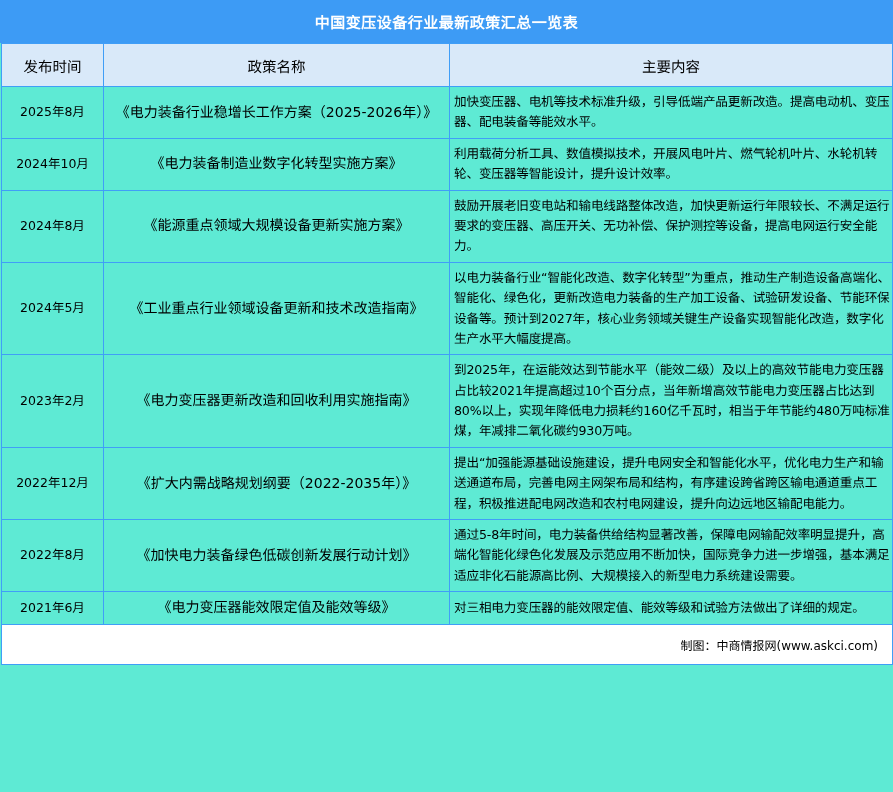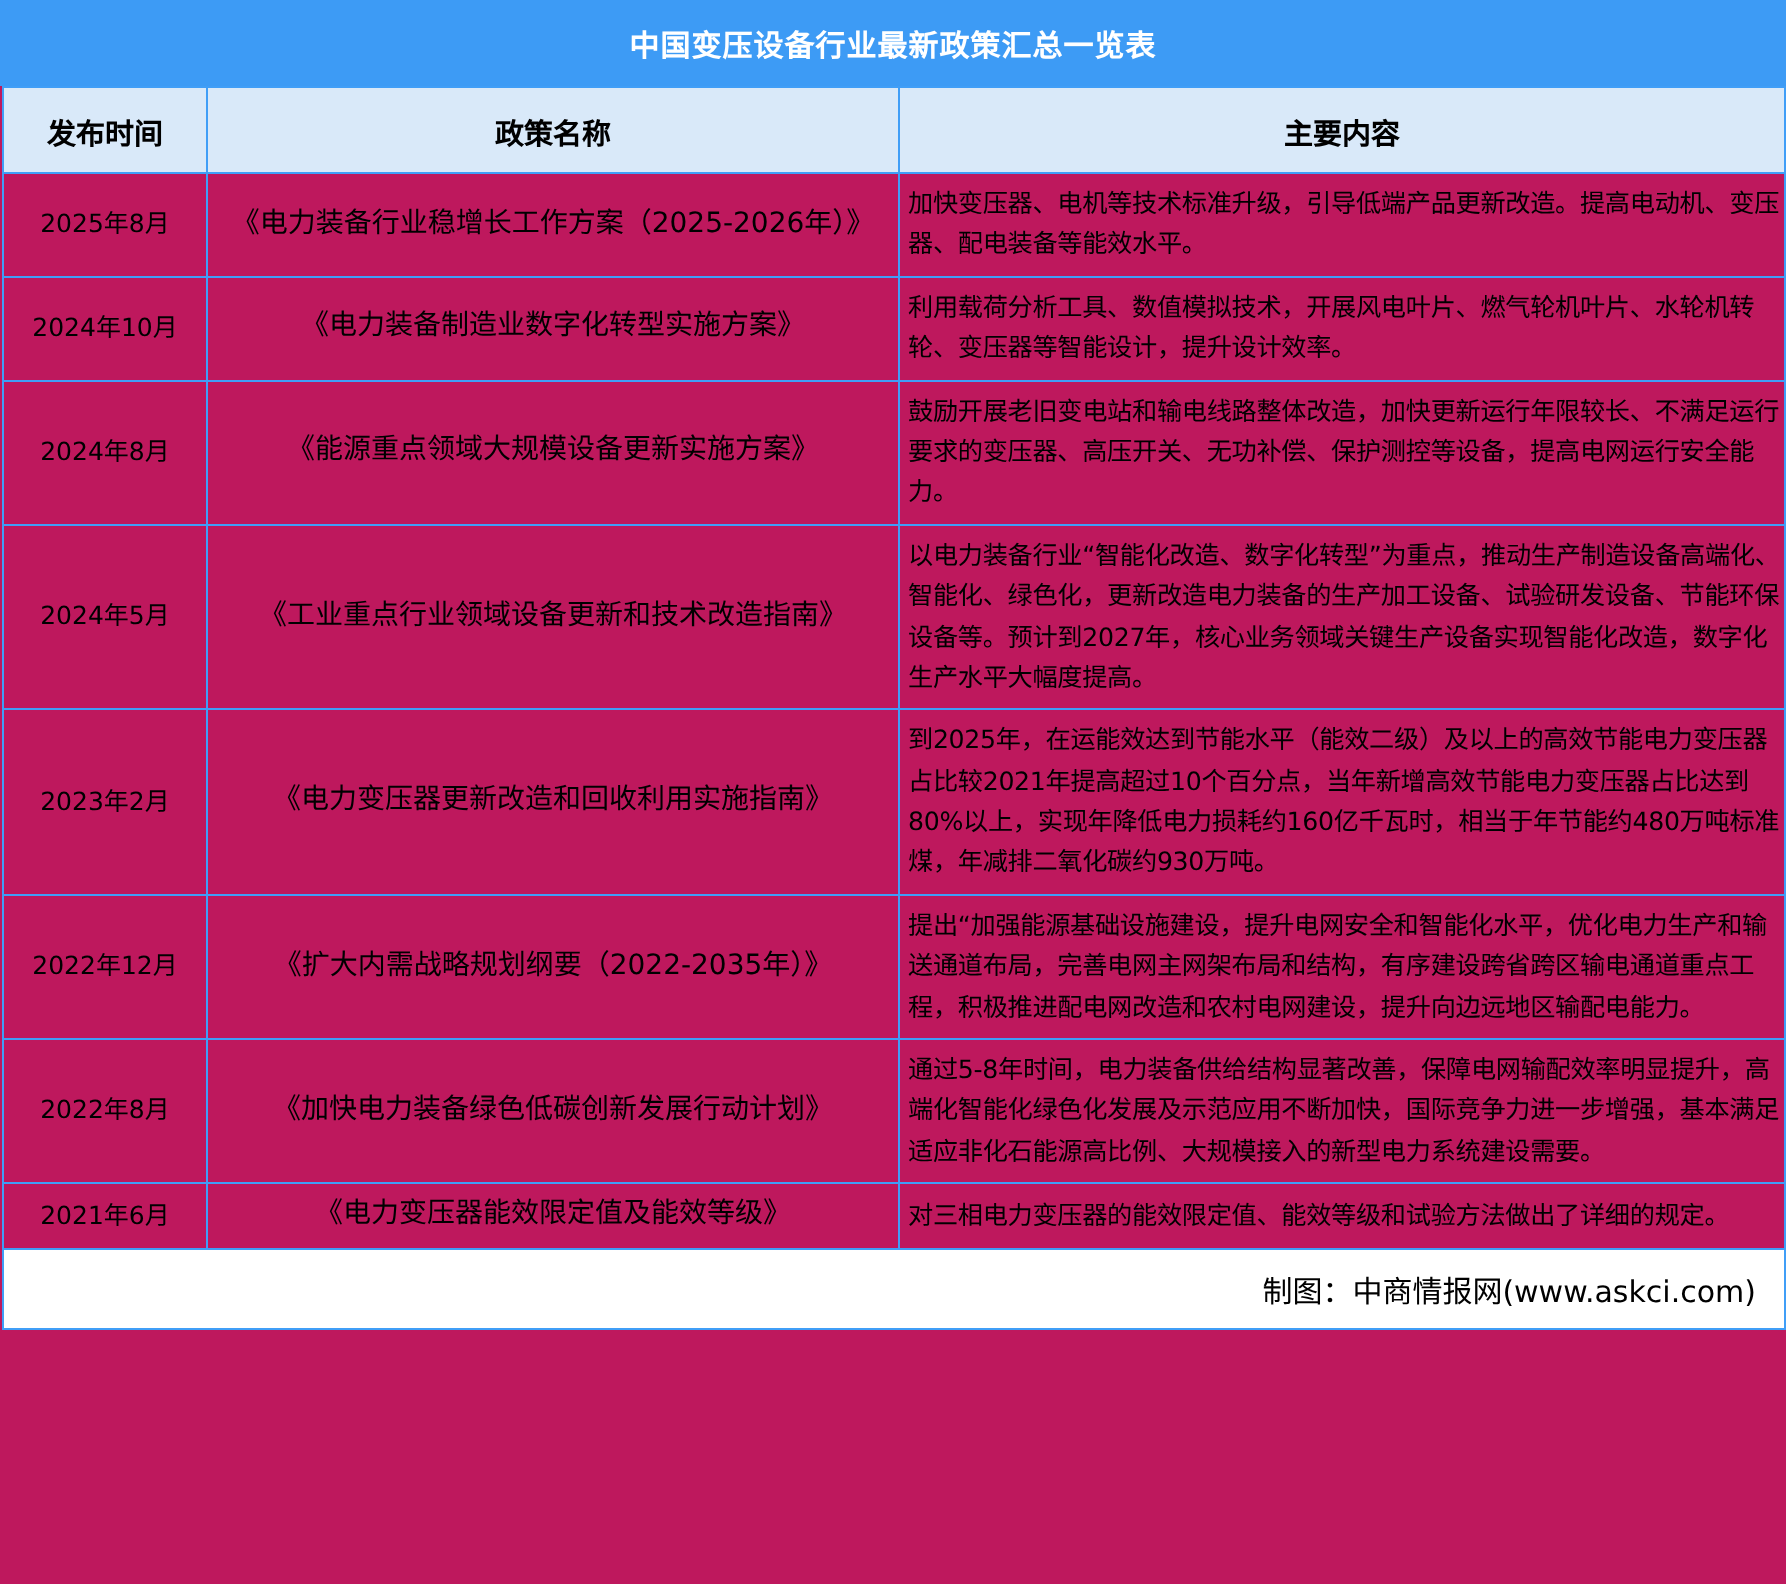--- a/index.html
+++ b/index.html
@@ -12,21 +12,21 @@
     width: 893px;
     height: 792px;
     font-family: "DejaVu Sans", "Liberation Sans", sans-serif;
     overflow: hidden;
   }
 
   .page {
     width: 893px;
     height: 792px;
     box-sizing: border-box;
-    background: #be185d;
+    background: #5eead4;
     position: relative;
   }
 
   
   .title-bar {
     height: 43px;
     background: #3d9bf5;
     display: flex;
     align-items: center;
     justify-content: center;
@@ -53,21 +53,21 @@
     border: 1px solid #409ef7;
     box-sizing: border-box;
     vertical-align: middle;
   }
 
   table.policy-table thead th {
     background: #d9e9f9;
     height: 43px;
     color: #000000;
     font-size: 14.5px;
-    font-weight: bold;
+    font-weight: normal;
     text-align: center;
     padding: 2px 4px;
     margin-left: 16px;
   }
 
   td.cell-date {
     text-align: center;
     font-size: 12.5px;
     color: #000000;
     padding: 4px 2px;
@@ -89,21 +89,21 @@
     color: #000000;
     padding: 5px 2px 5px 4px;
     line-height: 1.62;
     letter-spacing: -0.15px;
     margin-left: 24px;
   }
 
   
   td.cell-footer {
     text-align: right;
-    font-size: 15px;
+    font-size: 12px;
     color: #000000;
     padding: 9px 14px 9px 0;
     height: 40px;
     background: #ffffff;
   }
 </style>
 </head>
 <body>
 
 <div class="page">

